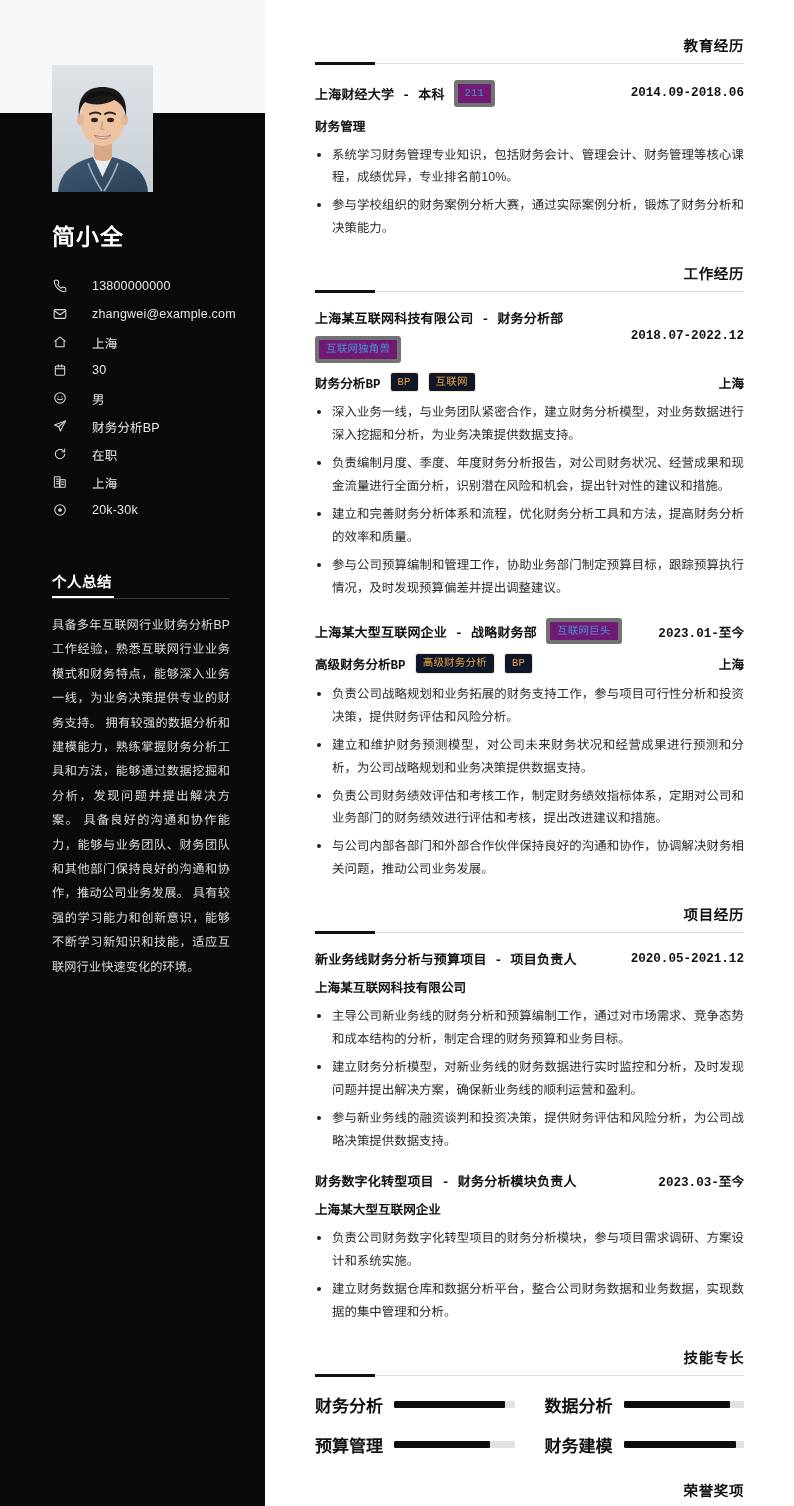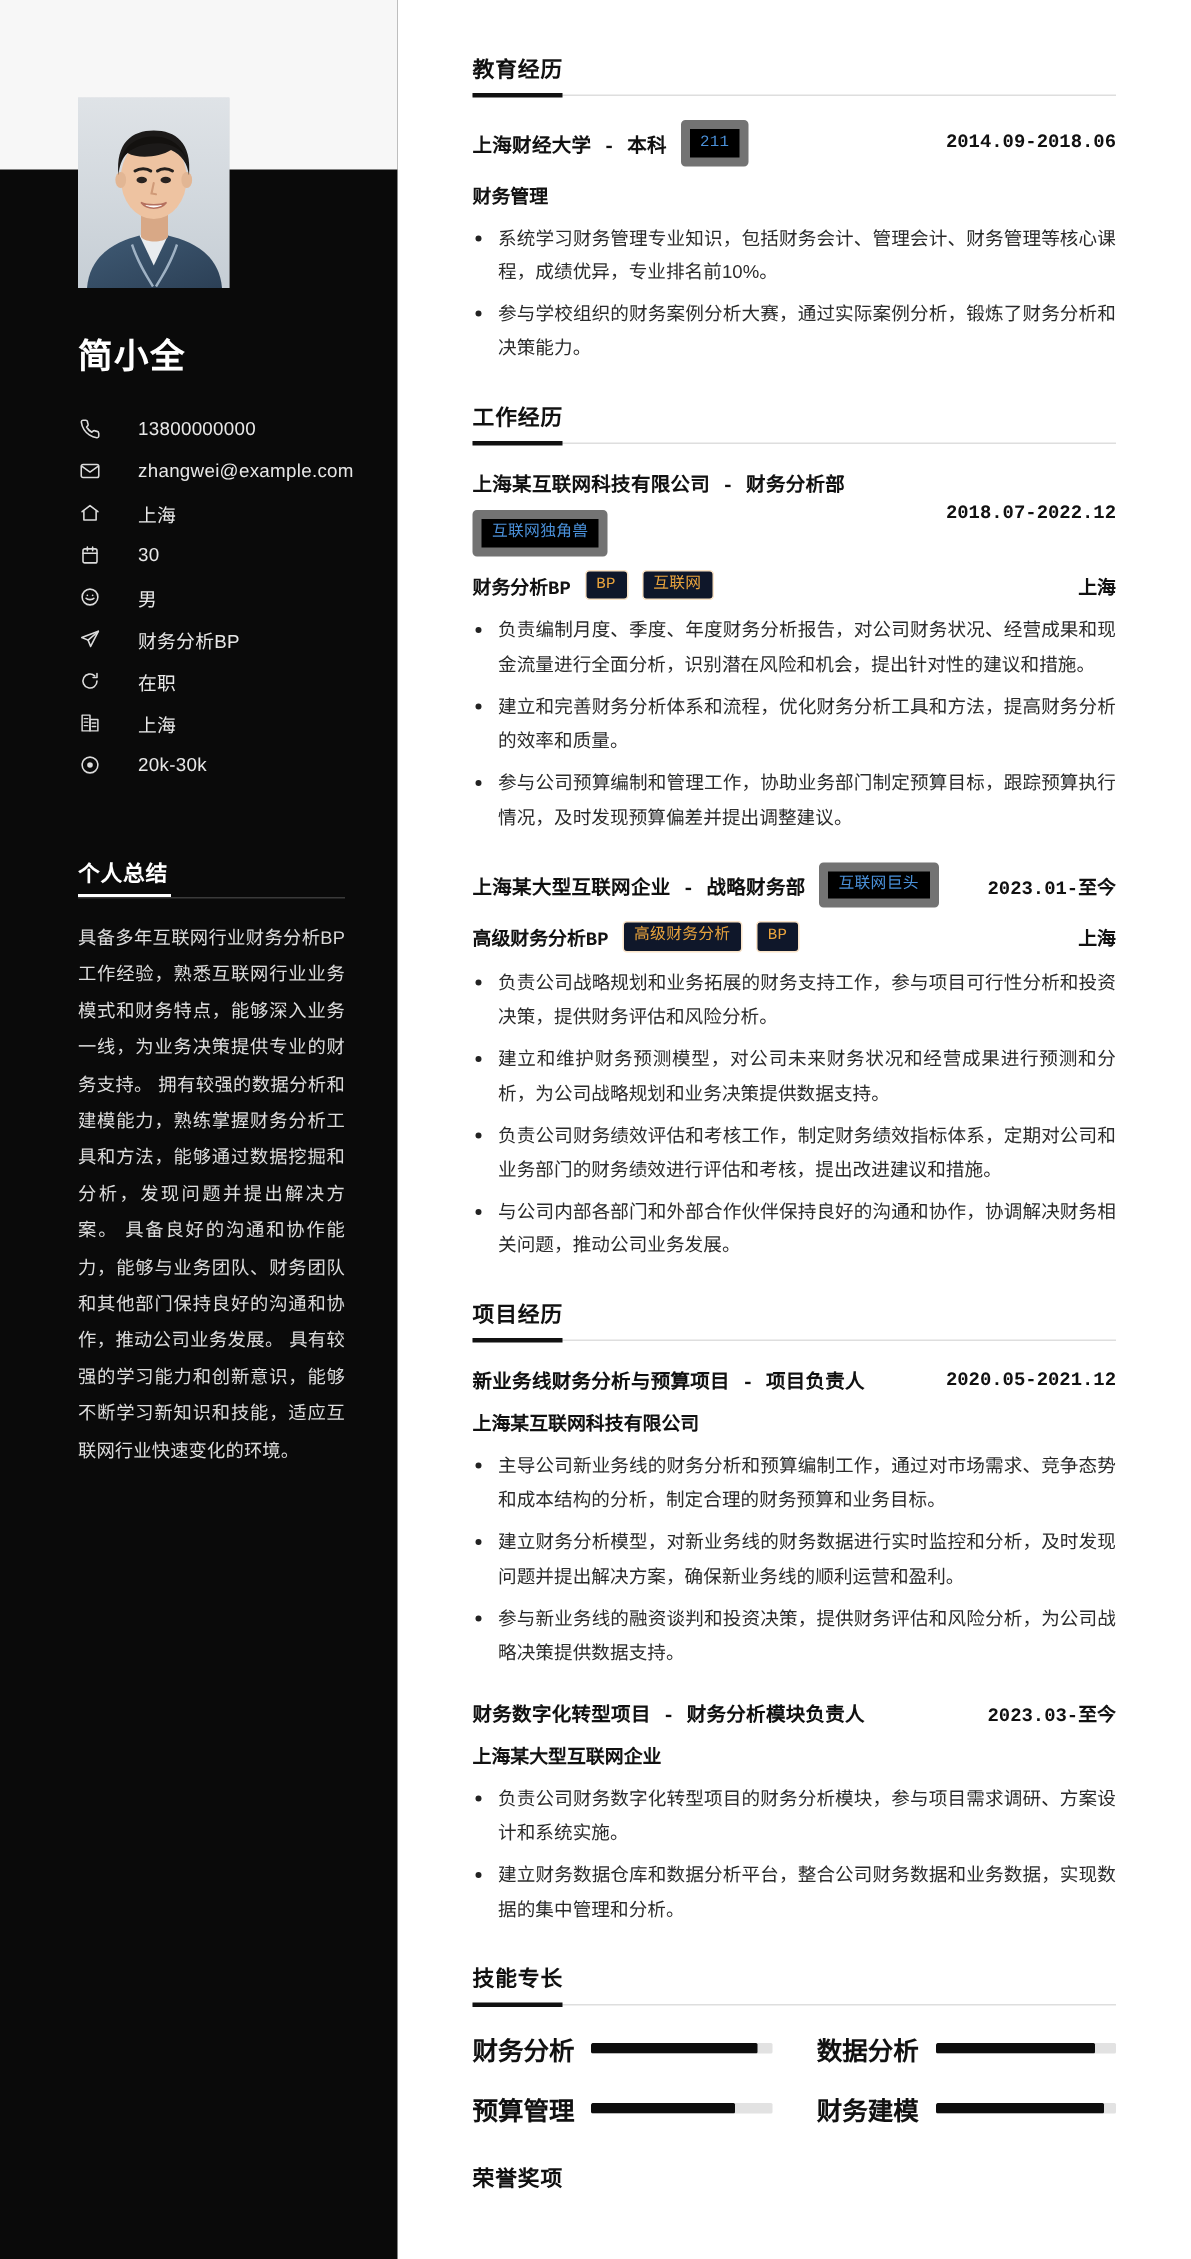--- a/index.html
+++ b/index.html
@@ -109,20 +109,21 @@
   
   .main {
     flex: 1 1 auto;
     padding: 34px 50px 26px 50px;
     background: #ffffff;
   }
   .section { margin-bottom: 22px; }
   .section-head {
     position: relative;
     margin-bottom: 16px;
+    text-align: right;
   }
   .section-title {
     font-size: 14.5px;
     font-weight: 700;
     color: #111111;
     padding-bottom: 8px;
     letter-spacing: .6px;
     display: inline-block;
   }
   .section-line {
@@ -182,23 +183,23 @@
   .tag {
     display: inline-block;
     font-size: 10.5px;
     line-height: 1;
     padding: 4px 7px;
     border-radius: 3px;
     letter-spacing: .2px;
     white-space: nowrap;
   }
   .tag.blue {
-    background: #000000;
+    background: #701a75;
     color: #4a90d9;
-    border: 6px solid #737373;
+    border: 4px solid #737373;
   }
   .tag.orange {
     background: #0f172a;
     color: #e8a33d;
     border: 1px solid #fae4c8;
     text-align: center;
   }
 
   ul.bullets { list-style: none; margin: 0; padding: 0; }
   ul.bullets li {
@@ -451,20 +452,21 @@
         </div>
         <div class="entry-row">
           <div class="entry-left">
             <span class="entry-sub">财务分析BP</span>
             <span class="tag orange">BP</span>
             <span class="tag orange">互联网</span>
           </div>
           <div class="entry-right">上海</div>
         </div>
         <ul class="bullets">
+          <li>深入业务一线，与业务团队紧密合作，建立财务分析模型，对业务数据进行深入挖掘和分析，为业务决策提供数据支持。</li>
           <li>负责编制月度、季度、年度财务分析报告，对公司财务状况、经营成果和现金流量进行全面分析，识别潜在风险和机会，提出针对性的建议和措施。</li>
           <li>建立和完善财务分析体系和流程，优化财务分析工具和方法，提高财务分析的效率和质量。</li>
           <li>参与公司预算编制和管理工作，协助业务部门制定预算目标，跟踪预算执行情况，及时发现预算偏差并提出调整建议。</li>
         </ul>
       </div>
 
       <div class="entry">
         <div class="entry-row">
           <div class="entry-left">
             <span class="entry-title">上海某大型互联网企业 - 战略财务部</span>

